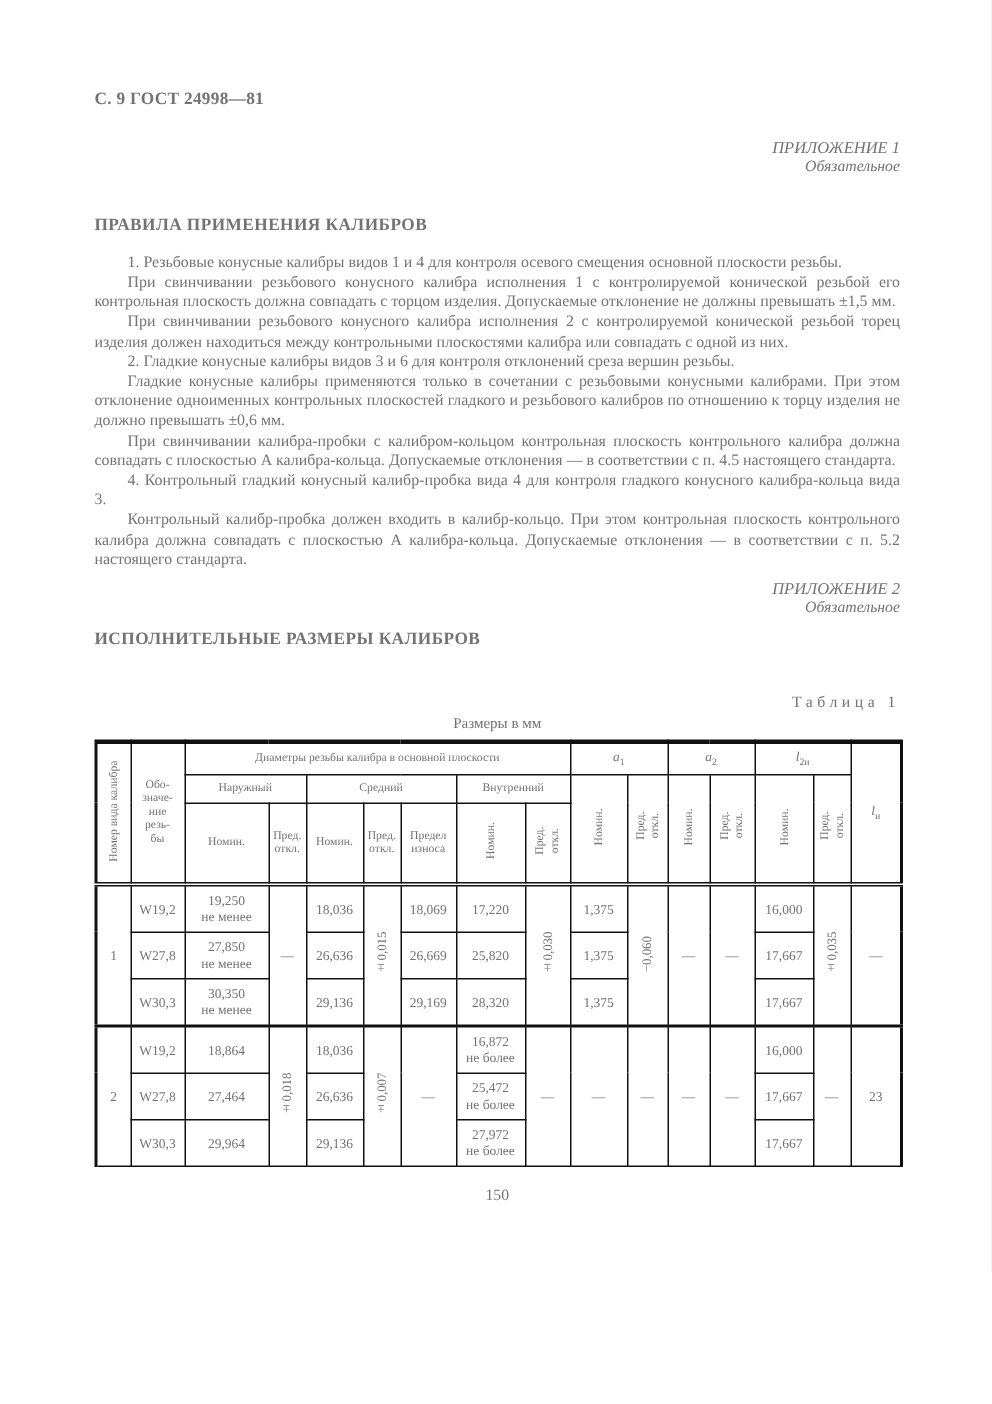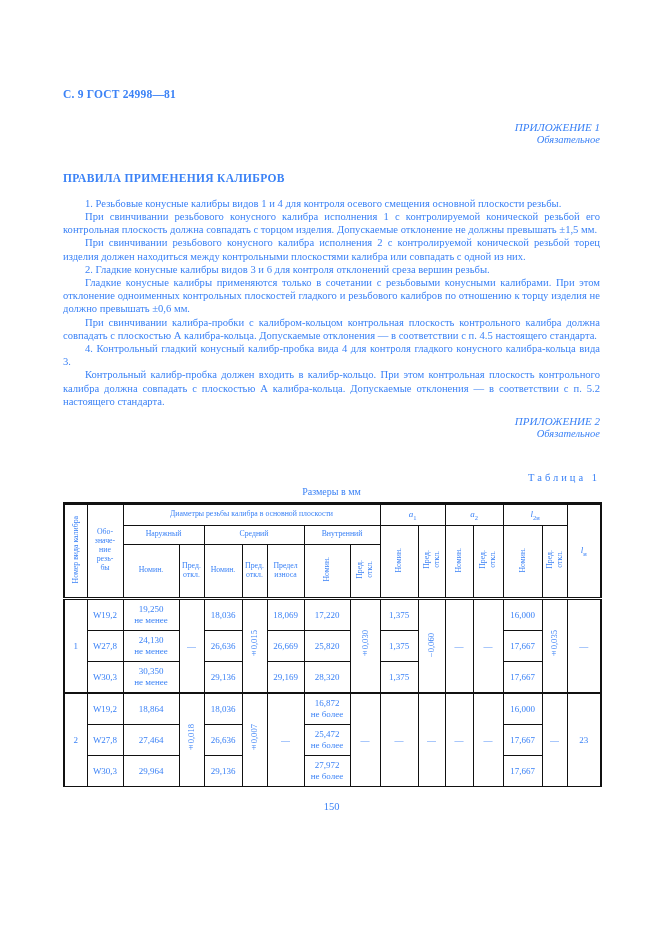--- a/index.html
+++ b/index.html
@@ -1,21 +1,21 @@
 <!DOCTYPE html>
 <html lang="ru"><head>
 <meta charset="utf-8">
 <style>
   html,body{margin:0;padding:0;background:#e8e8e4;}
   .page{
     position:relative; width:661px; height:936px; box-sizing:border-box;
     background:#fff; margin:0 auto; overflow:hidden;
-    padding:88px 61px 0 63px;
+    padding:60px 61px 0 63px;
     font-family:"Liberation Serif","DejaVu Serif",serif;
-    color:#3b82f6;
+    color:#737373;
   }
   .doc-header{font-weight:bold; font-size:11.5px; letter-spacing:.2px;}
   .appendix{ text-align:right; font-style:italic; font-size:11px; line-height:1.2;}
   .appendix .sub{font-size:10.5px;}
   .app1{margin-top:21px;}
   .section-title{ text-align:left; font-weight:bold; font-size:11.5px; margin:25px 0 13px 0; letter-spacing:.3px;}
   .body-text p{
     margin:0; font-size:10.6px; line-height:13.2px;
     text-align:justify; text-indent:22px;
   }
@@ -72,20 +72,21 @@
     <p>При свинчивании  калибра-пробки с калибром-кольцом контрольная плоскость контрольного калибра должна совпадать с плоскостью А калибра-кольца. Допускаемые отклонения — в соответствии с п. 4.5 настоящего стандарта.</p>
     <p>4. Контрольный гладкий конусный  калибр-пробка вида 4 для контроля гладкого конусного калибра-кольца вида 3.</p>
     <p>Контрольный калибр-пробка  должен входить в калибр-кольцо. При этом  контрольная плоскость контрольного калибра  должна совпадать с плоскостью А калибра-кольца. Допускаемые отклонения — в соответствии с п. 5.2 настоящего стандарта.</p>
   </div>
 
   <div class="appendix app2">
     <div>ПРИЛОЖЕНИЕ 2</div>
     <div class="sub">Обязательное</div>
   </div>
 
+  <div class="section-title title2">ИСПОЛНИТЕЛЬНЫЕ РАЗМЕРЫ КАЛИБРОВ</div>
 
 
   <div class="table-caption"><span class="sp">Таблица 1</span></div>
   <div class="units-note">Размеры в мм</div>
 
   <table class="gost">
     <colgroup>
       <col style="width:23px">
         <col style="width:36px">
         <col style="width:56px">
@@ -161,21 +162,21 @@
         <td>1,375</td>
         <td rowspan="3"><span class="vt">−0,060</span></td>
         <td rowspan="3">—</td>
         <td rowspan="3">—</td>
         <td>16,000</td>
         <td rowspan="3"><span class="vt">±0,035</span></td>
         <td rowspan="3">—</td>
       </tr>
       <tr>
         <td>W27,8</td>
-        <td>24,130
+        <td>27,850
 не менее</td>
         <td>26,636</td>
         <td>26,669</td>
         <td>25,820</td>
         <td>1,375</td>
         <td>17,667</td>
       </tr>
       <tr>
         <td>W30,3</td>
         <td>30,350

